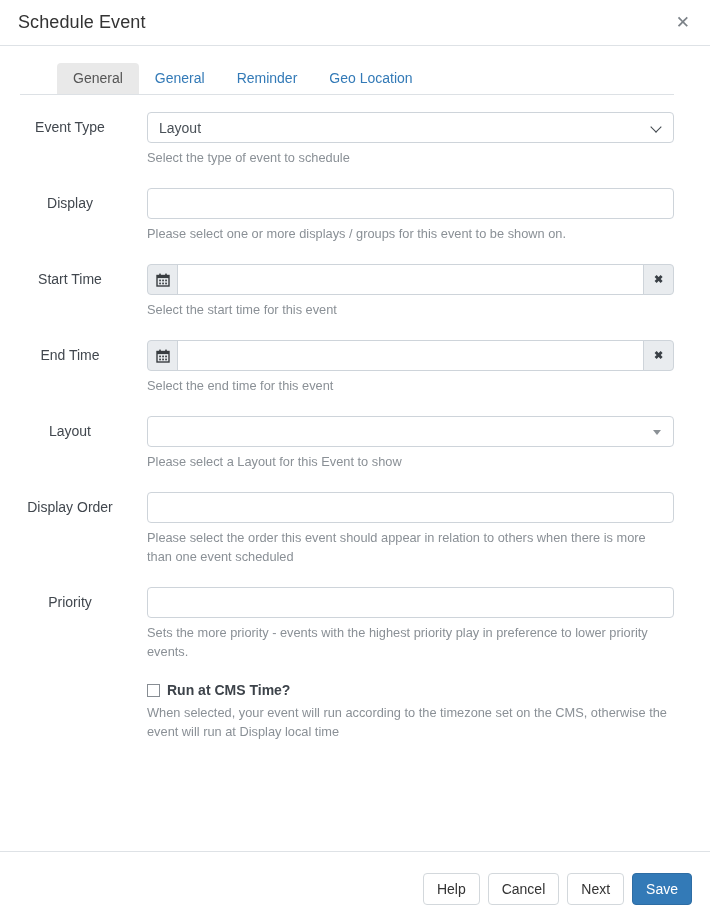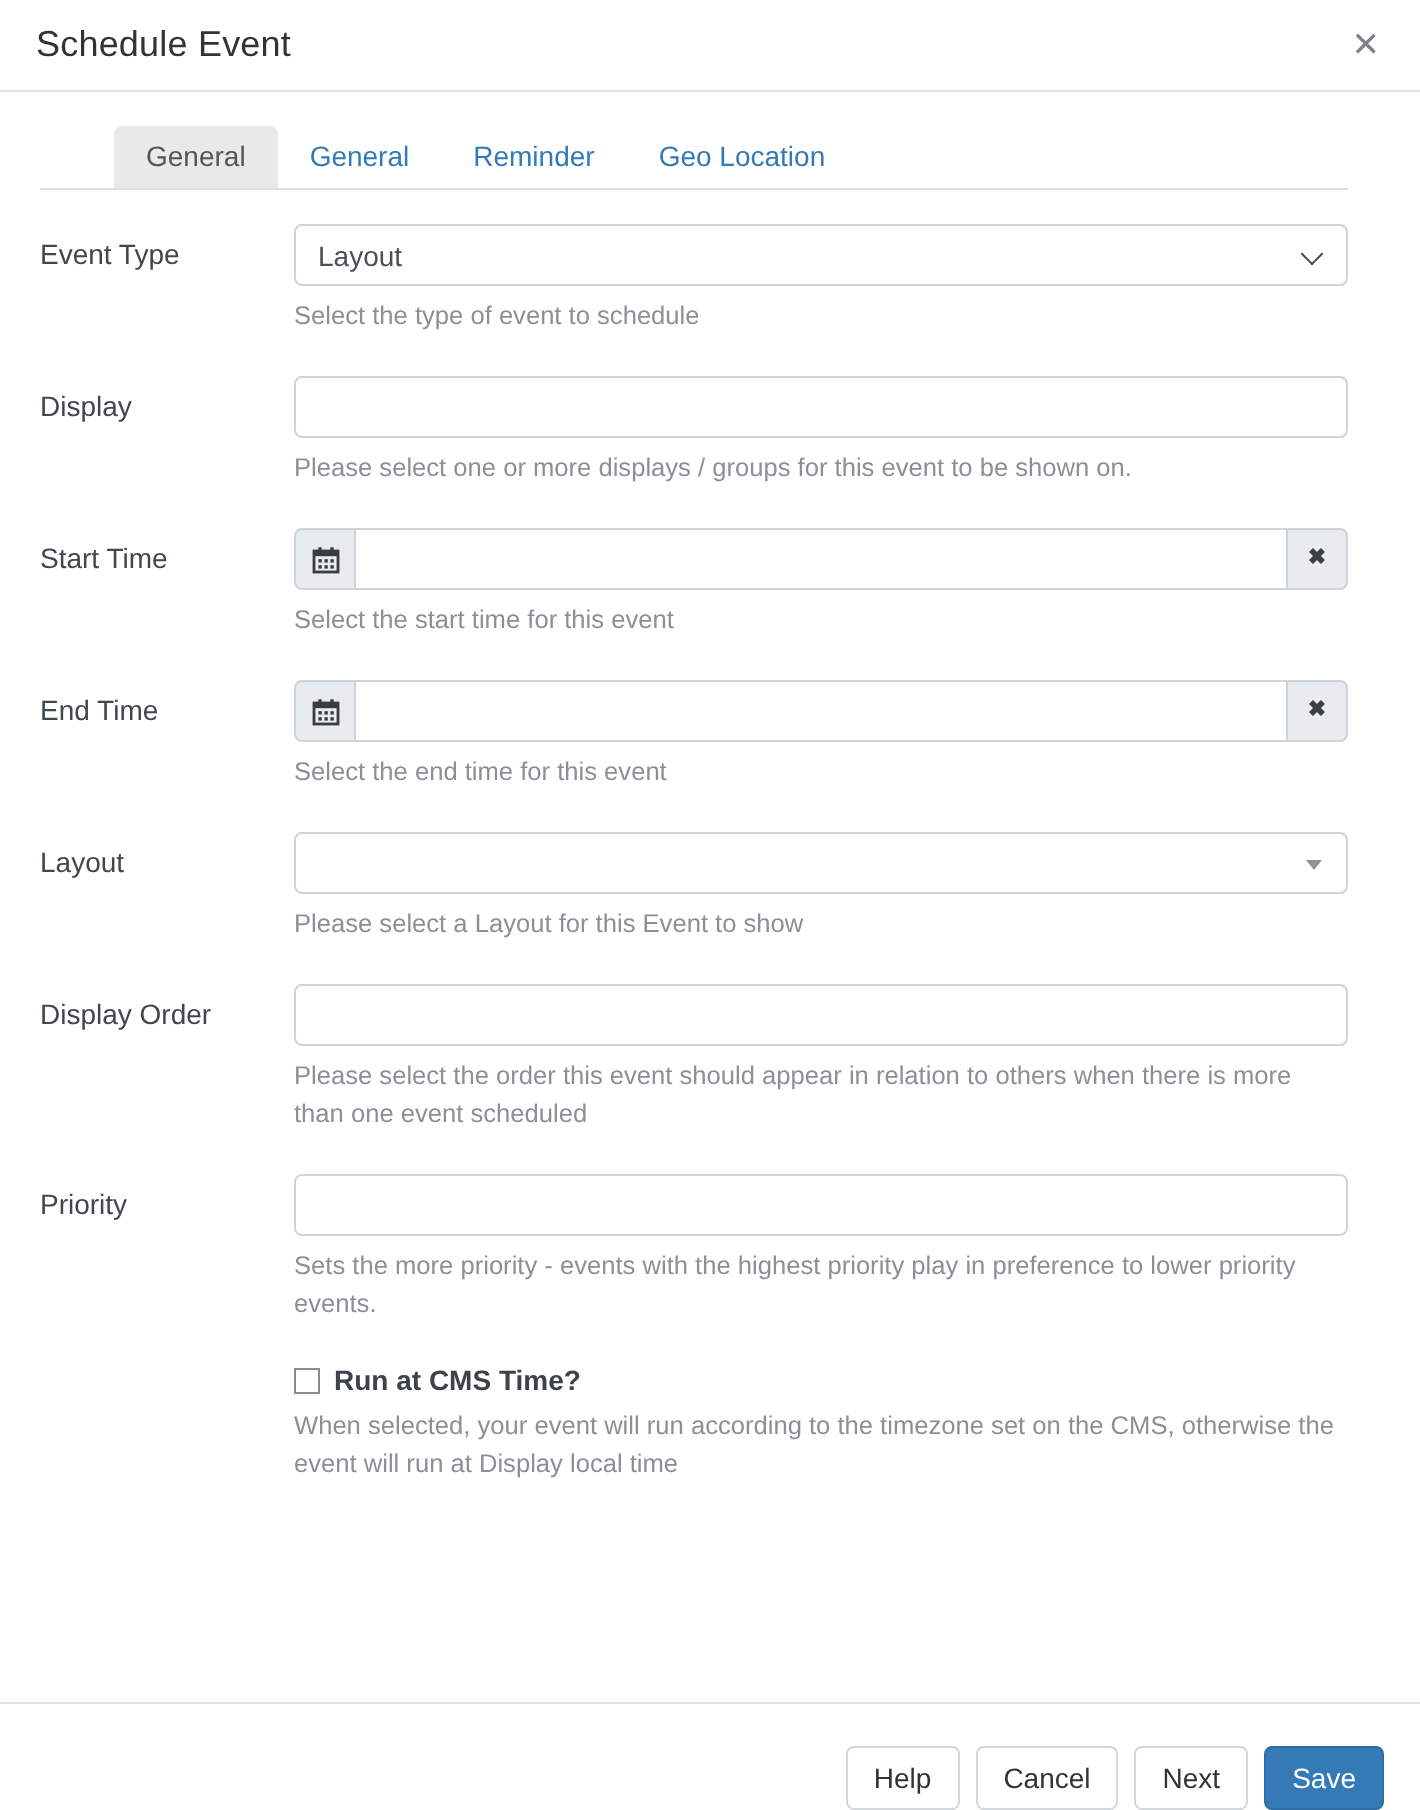--- a/index.html
+++ b/index.html
@@ -37,21 +37,21 @@
   .tab {
     padding: 7px 16px 8px; font-size: 14px; color: #337ab7;
     cursor: pointer; white-space: nowrap;
   }
   .tab.active { background: #e9e9e9; color: #555; border-radius: 4px 4px 0 0; margin-left: 37px; }
 
   form { margin-top: 17px; }
   .form-group { display: flex; margin-bottom: 21px; }
   .label-col {
     flex: 0 0 127px; width: 127px; padding-right: 27px;
-    text-align: left; font-size: 14px; color: #41474e;
+    text-align: center; font-size: 14px; color: #41474e;
     line-height: 31px;
   }
   .field-col { flex: 1 1 auto; min-width: 0; }
 
   .help-text {
     margin-top: 5px; font-size: 12.8px; line-height: 19px; color: #8a9096;
   }
 
   .text-input {
     width: 100%; height: 31px; border: 1px solid #ced4da; border-radius: 4px;

